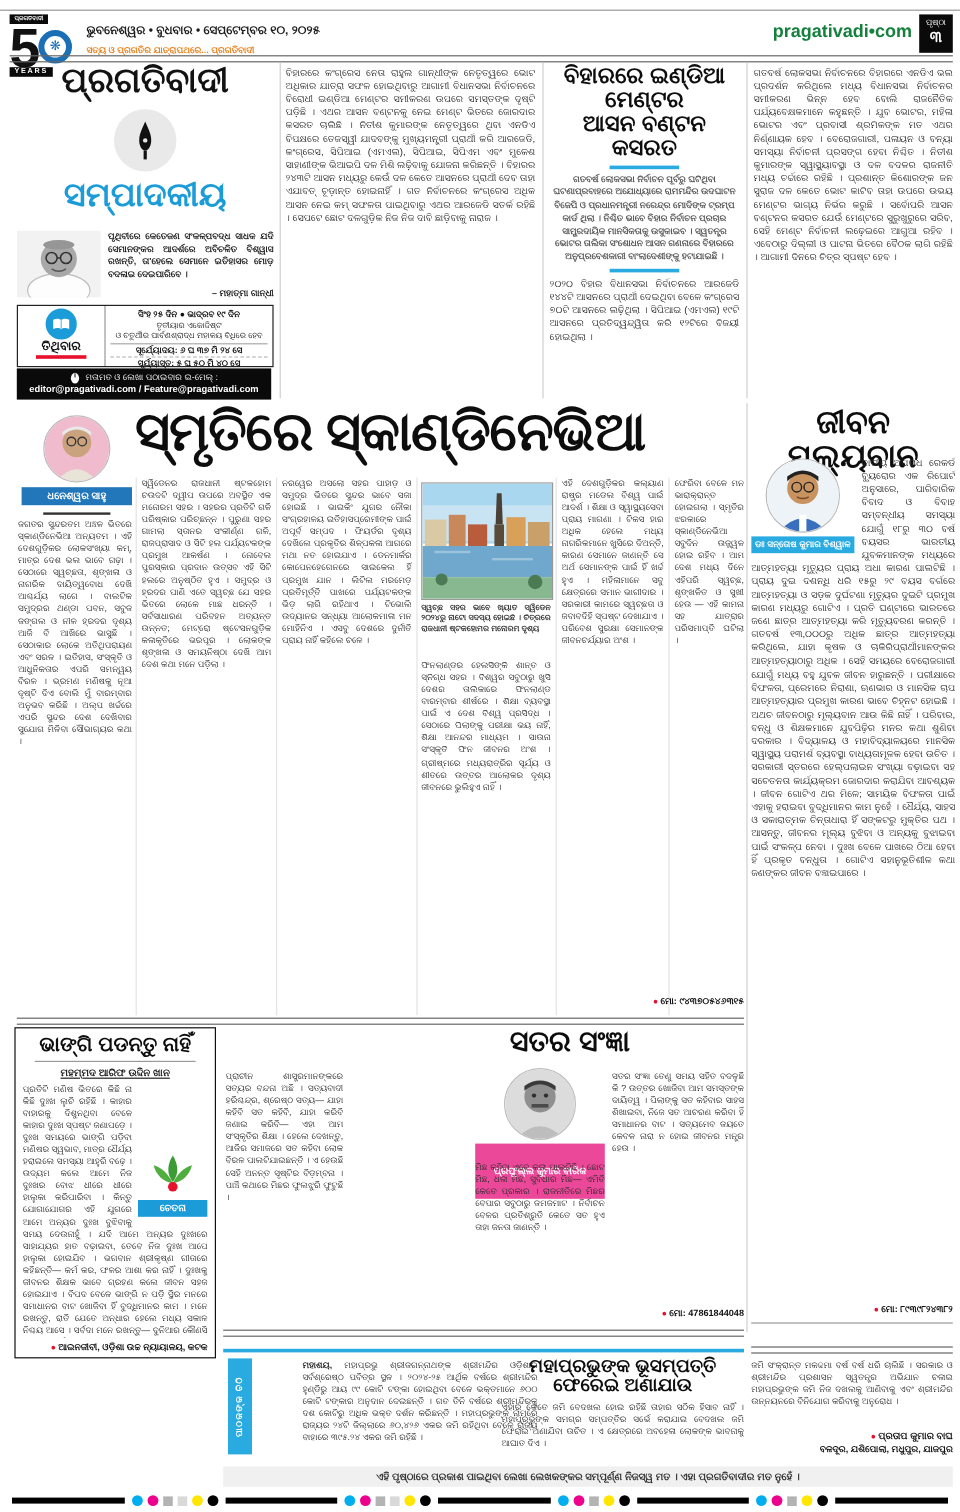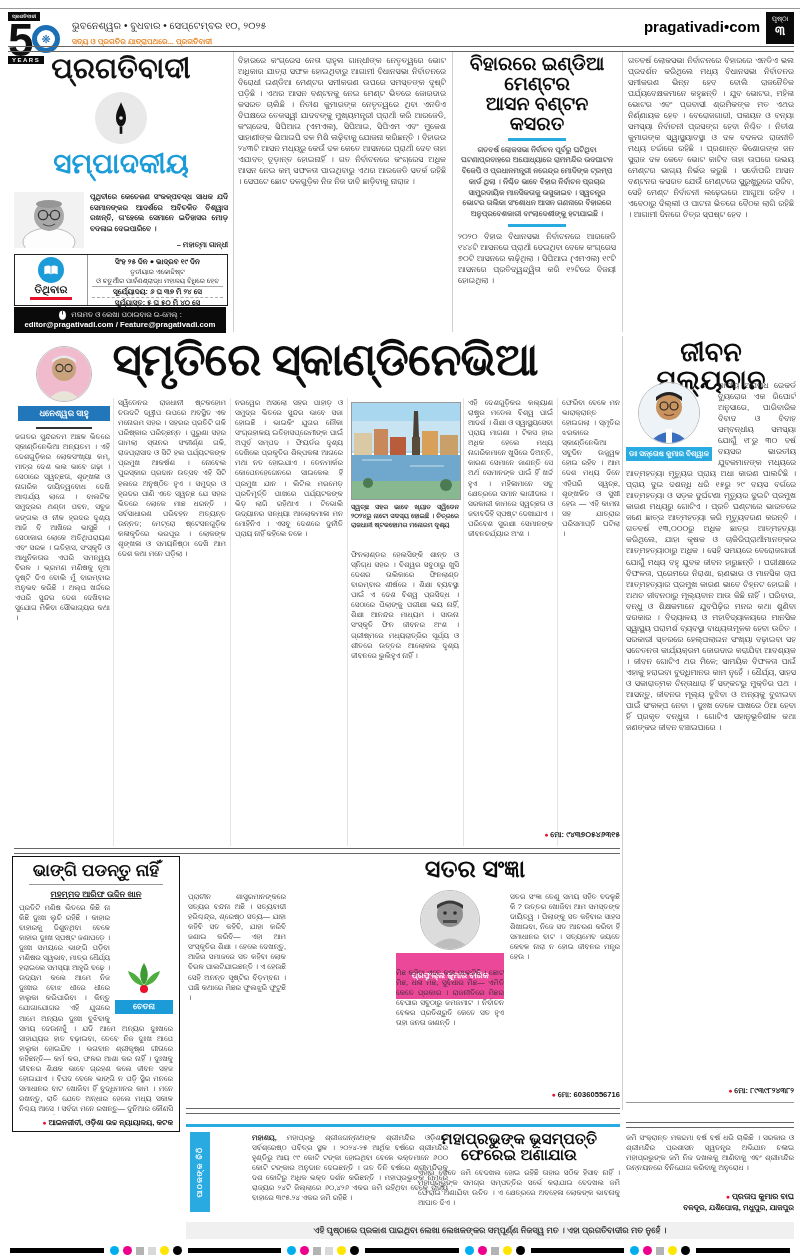--- a/index.html
+++ b/index.html
@@ -34,23 +34,23 @@
 <div id="page">
 
   <div class="hr1" style="left:0;top:8px;width:800px;"></div>
 
   <div class="abs" style="left:8px;top:12px;width:60px;height:50px;">
     <div class="abs" style="left:0;top:0;background:#0a0a0a;color:#fff;font-size:5px;padding:1px 4px;font-weight:bold;">ପ୍ରଗତିବାଦୀ</div>
     <div class="abs" style="left:0;top:5px;font-size:46px;font-weight:900;color:#111;line-height:1;">5</div>
     <div class="abs" style="left:24px;top:13px;width:28px;height:28px;border-radius:50%;border:5px solid #1a6fb5;background:#fff;box-sizing:border-box;text-align:center;line-height:18px;font-size:11px;color:#1a6fb5;">❋</div>
     <div class="abs" style="left:0;top:44px;background:#0a0a0a;color:#fff;font-size:6px;letter-spacing:1.5px;padding:1px 4px;font-weight:bold;">YEARS</div>
   </div>
-  <div class="abs" style="left:72px;top:20px;font-size:10px;font-weight:normal;color:#1c1c1c;">ଭୁବନେଶ୍ୱର • ବୁଧବାର • ସେପ୍ଟେମ୍ବର ୧୦, ୨୦୨୫</div>
+  <div class="abs" style="left:72px;top:20px;font-size:10px;font-weight:bold;color:#1c1c1c;">ଭୁବନେଶ୍ୱର • ବୁଧବାର • ସେପ୍ଟେମ୍ବର ୧୦, ୨୦୨୫</div>
   <div class="abs" style="left:72px;top:37px;font-size:7.5px;color:#e8821e;font-weight:bold;">ସତ୍ୟ ଓ ପ୍ରଗତିର ଯାତ୍ରାପଥରେ... ପ୍ରଗତିବାଦୀ</div>
-  <div class="abs" style="left:560px;top:18px;width:200px;text-align:right;font-size:15px;font-weight:900;color:#000000;">pragativadi•com</div>
+  <div class="abs" style="left:560px;top:18px;width:200px;text-align:right;font-size:15px;font-weight:900;color:#15803d;">pragativadi•com</div>
   <div class="abs" style="left:766px;top:12px;width:28px;height:32px;background:#0a0a0a;color:#fff;text-align:center;">
     <div style="font-size:7px;margin-top:3px;">ପୃଷ୍ଠା</div>
     <div style="font-size:13px;font-weight:bold;">୩</div>
   </div>
   <div class="hr2" style="left:8px;top:46px;width:786px;"></div>
 
   <div class="abs" style="left:12px;top:52px;width:218px;">
     <div class="center" style="font-size:29px;font-weight:900;color:#121212;">ପ୍ରଗତିବାଦୀ</div>
     <div style="width:52px;height:52px;border-radius:50%;background:#e9e9e9;margin:6px auto 4px;display:flex;align-items:center;justify-content:center;">
       <svg width="20" height="34" viewBox="0 0 24 40">
@@ -224,21 +224,21 @@
       <path d="M16 18 Q29 7 42 18 L42 14 Q29 5 16 14 Z" fill="#3a3a3a"></path>
       <rect x="22" y="29" width="14" height="3" fill="#4a4a4a"></rect>
       <circle cx="24" cy="22" r="1.8" fill="#2e2e2e"></circle>
       <circle cx="34" cy="22" r="1.8" fill="#2e2e2e"></circle>
       <path d="M9 58 Q29 37 49 58 Z" fill="#bdbdbd"></path>
     </svg>
     <div class="namebox" style="background:#ec4899;font-size:8px;padding:18px 0;margin-top:3px;">ପ୍ରଫୁଲ୍ଲ କୁମାର ବାରିକ</div>
   </div>
   <div class="abs body-xs just" style="left:396px;top:968px;width:108px;height:140px;">ମିଛ କହିବା ଏବେ କଳା ପାଲଟିଛି । ଛୋଟ ମିଛ, ଧଳା ମିଛ, ସୁବିଧାର ମିଛ— ଏମିତି କେତେ ପ୍ରକାର । ରାଜନୀତିରେ ମିଛର ବେପାର ସବୁଠାରୁ ଜମଜମାଟ । ନିର୍ବାଚନ ବେଳର ପ୍ରତିଶ୍ରୁତି କେତେ ସତ ହୁଏ ତାହା ଜନତା ଜାଣନ୍ତି ।</div>
   <div class="abs body-xs just" style="left:510px;top:892px;width:110px;height:190px;">ସତର ସଂଜ୍ଞା ତେଣୁ ସମୟ ସହିତ ବଦଳୁଛି କି ? ଉତ୍ତର ଖୋଜିବା ଆମ ସମସ୍ତଙ୍କ ଦାୟିତ୍ୱ । ପିଲାଙ୍କୁ ସତ କହିବାର ସାହସ ଶିଖାଇବା, ନିଜେ ସତ ଆଚରଣ କରିବା ହିଁ ସମାଧାନର ବାଟ । ସତ୍ୟମେବ ଜୟତେ କେବଳ ନାରା ନ ହୋଇ ଜୀବନର ମନ୍ତ୍ର ହେଉ ।</div>
-  <div class="abs sig rdot" style="left:500px;top:1090px;width:120px;">ମୋ: 60360556716</div>
+  <div class="abs sig rdot" style="left:500px;top:1090px;width:120px;">ମୋ: 47861844048</div>
   <div class="hr2" style="left:186px;top:1108px;width:434px;"></div>
 
   <div class="abs" style="left:186px;top:1124px;width:434px;height:2.5px;background:#29abe2;"></div>
   <div class="hr2" style="left:626px;top:1122px;width:168px;"></div>
 
   <div class="abs" style="left:190px;top:1132px;width:20px;height:80px;background:#29abe2;display:flex;align-items:center;justify-content:center;">
     <span style="writing-mode:vertical-rl;transform:rotate(180deg);color:#fff;font-size:7.6px;font-weight:bold;letter-spacing:1px;">ପାଠକଙ୍କ ଚିଠି</span>
   </div>
   <div class="abs body-xs just" style="left:216px;top:1133px;width:196px;height:82px;margin-left:36px;">
     <b>ମହାଶୟ,</b>

